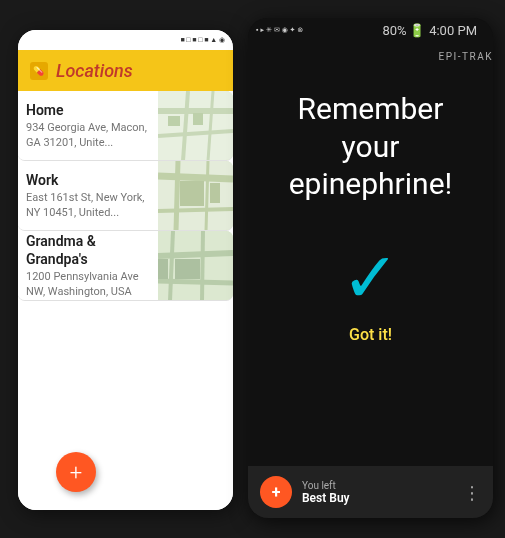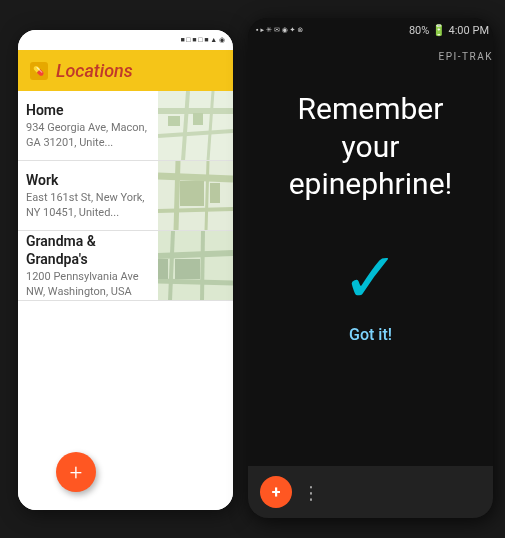--- a/index.html
+++ b/index.html
@@ -78,20 +78,21 @@
       overflow: hidden;
       background: #fff;
     }
 
     .location-item {
       display: flex;
       border-bottom: 1px solid #e0e0e0;
       height: 70px;
       overflow: hidden;
       position: relative;
+      border-radius: 7px;
     }
 
     .location-text-area {
       padding: 10px 8px;
       flex: 1;
       display: flex;
       flex-direction: column;
       justify-content: center;
       z-index: 2;
       background: rgba(255,255,255,0.92);
@@ -157,24 +158,24 @@
       position: absolute;
       left: 8px;
       display: flex;
       gap: 2px;
       font-size: 7px;
       color: #ccc;
     }
 
     .status-icons-right {
       position: absolute;
-      right: 4px;
+      right: 16px;
       display: flex;
       gap: 3px;
-      font-size: 11px;
+      font-size: 13px;
       color: #ccc;
       align-items: center;
     }
 
     .status-bar-wrap {
       position: relative;
       height: 24px;
       background: #111;
       display: flex;
       align-items: center;
@@ -222,21 +223,21 @@
 
     .checkmark {
       color: #00bcd4;
       font-size: 70px;
       line-height: 1;
       font-weight: 300;
     }
 
     .got-it {
       font-size: 16px;
-      color: #7dd3fc;
+      color: #fde047;
       font-weight: 500;
     }
 
     .notification-bar {
       height: 52px;
       background: #222;
       display: flex;
       align-items: center;
       padding: 0 12px;
       gap: 10px;
@@ -385,16 +386,20 @@
     <div class="checkmark-container">
       <div class="checkmark">✓</div>
       <span class="got-it">Got it!</span>
     </div>
   </div>
 
   <div class="notification-bar">
     <div class="notif-icon">
       <span>+</span>
     </div>
+    <div class="notif-text">
+      <div class="notif-line1">You left</div>
+      <div class="notif-line2">Best Buy</div>
+    </div>
     <span class="notif-more">⋮</span>
   </div>
 
 </div>
 
 </body></html>

